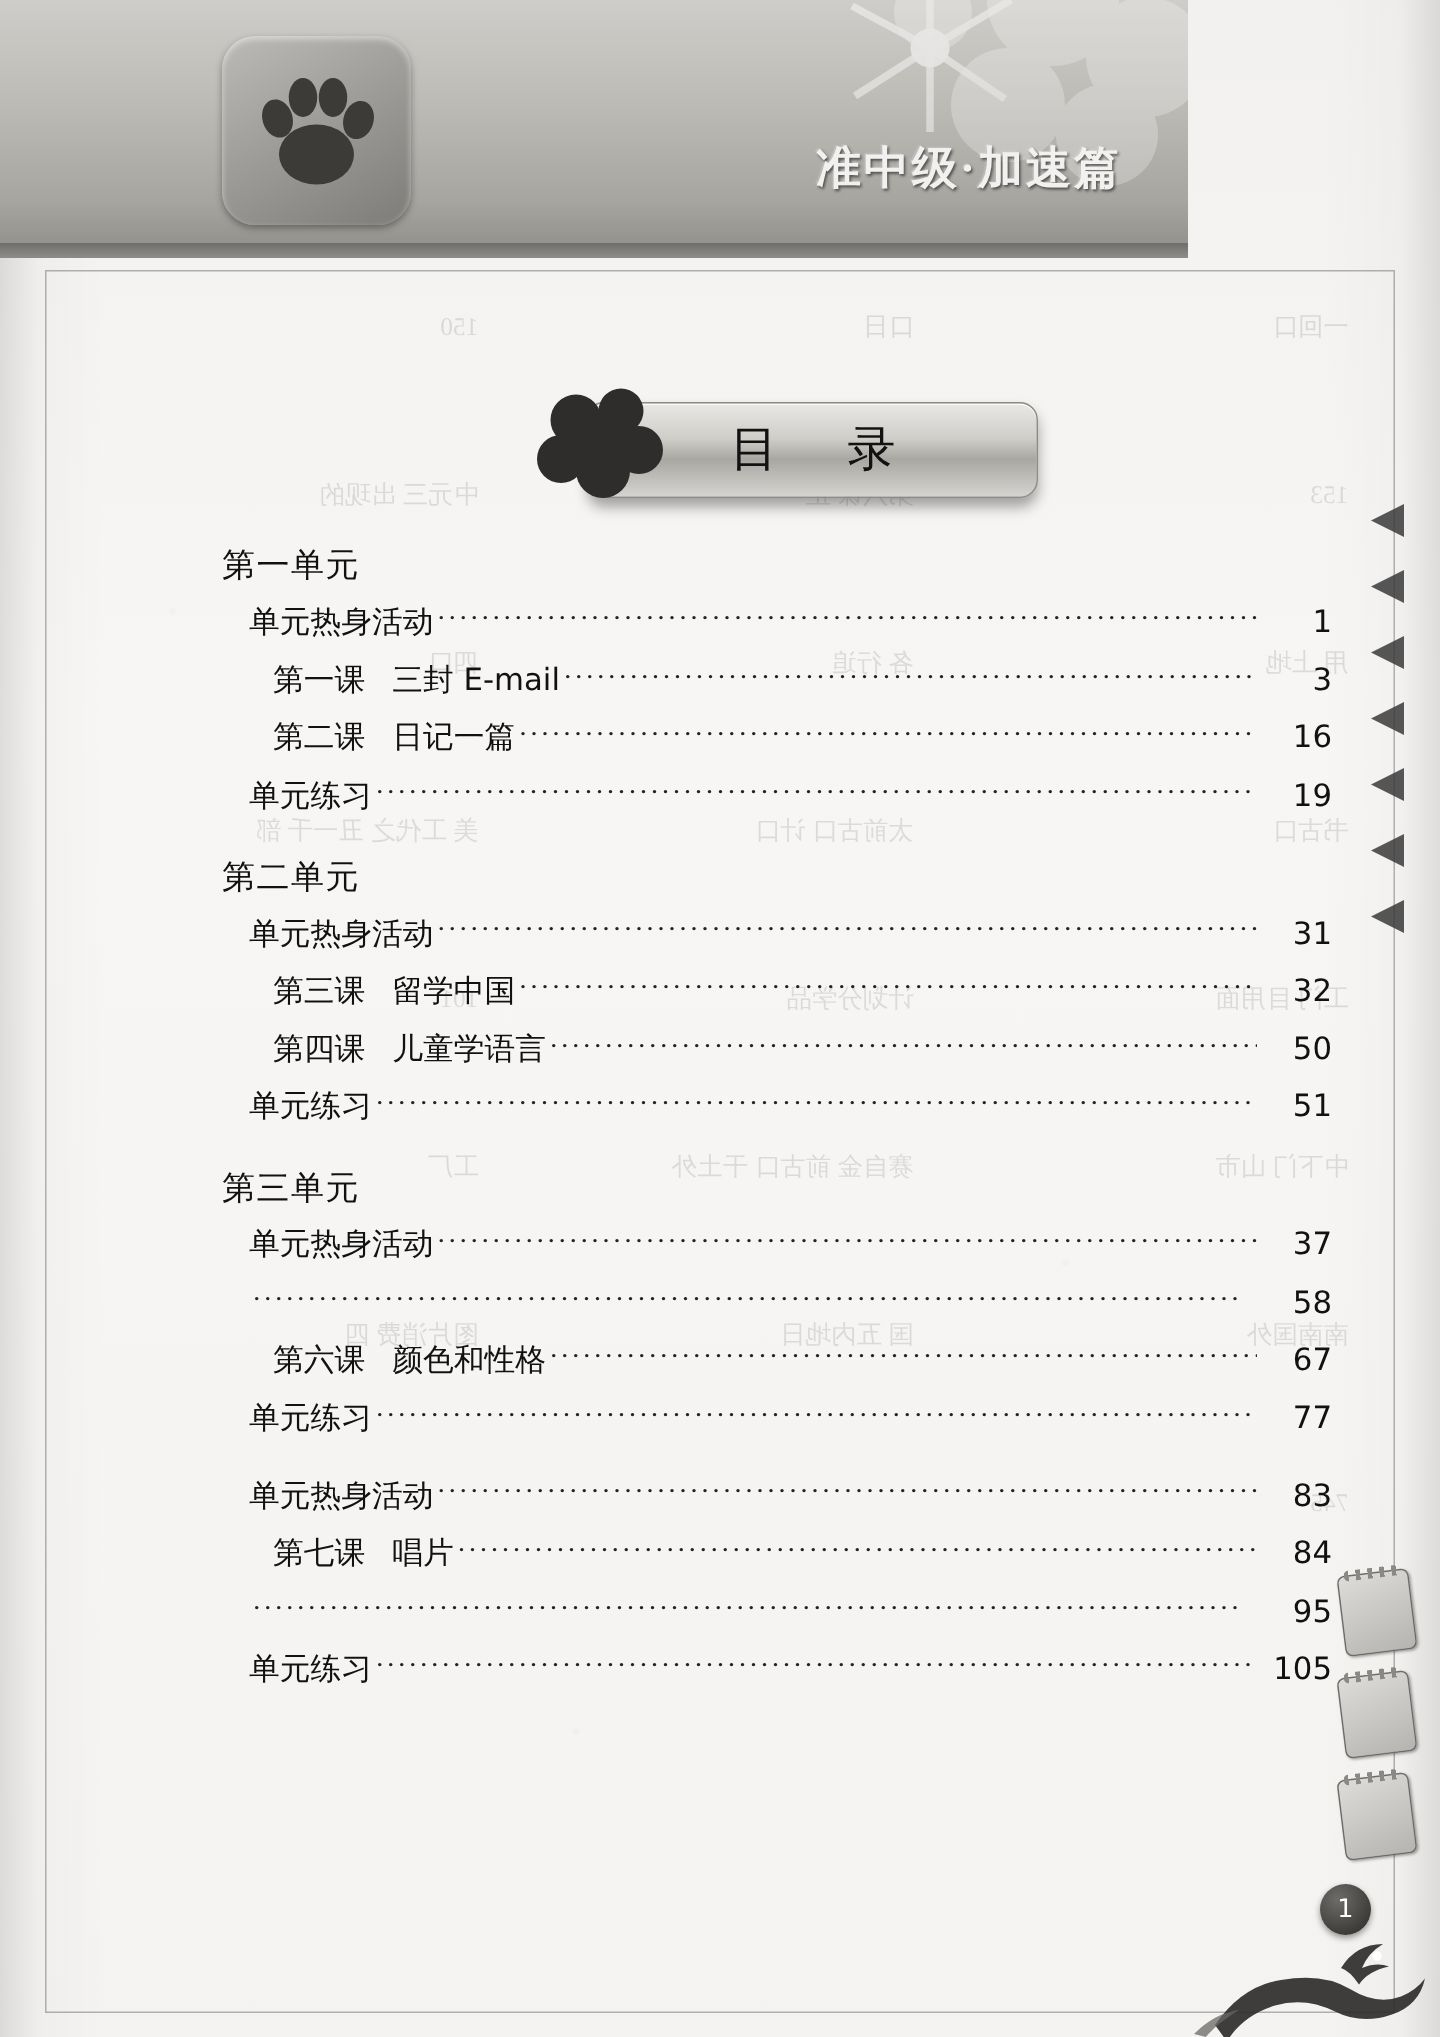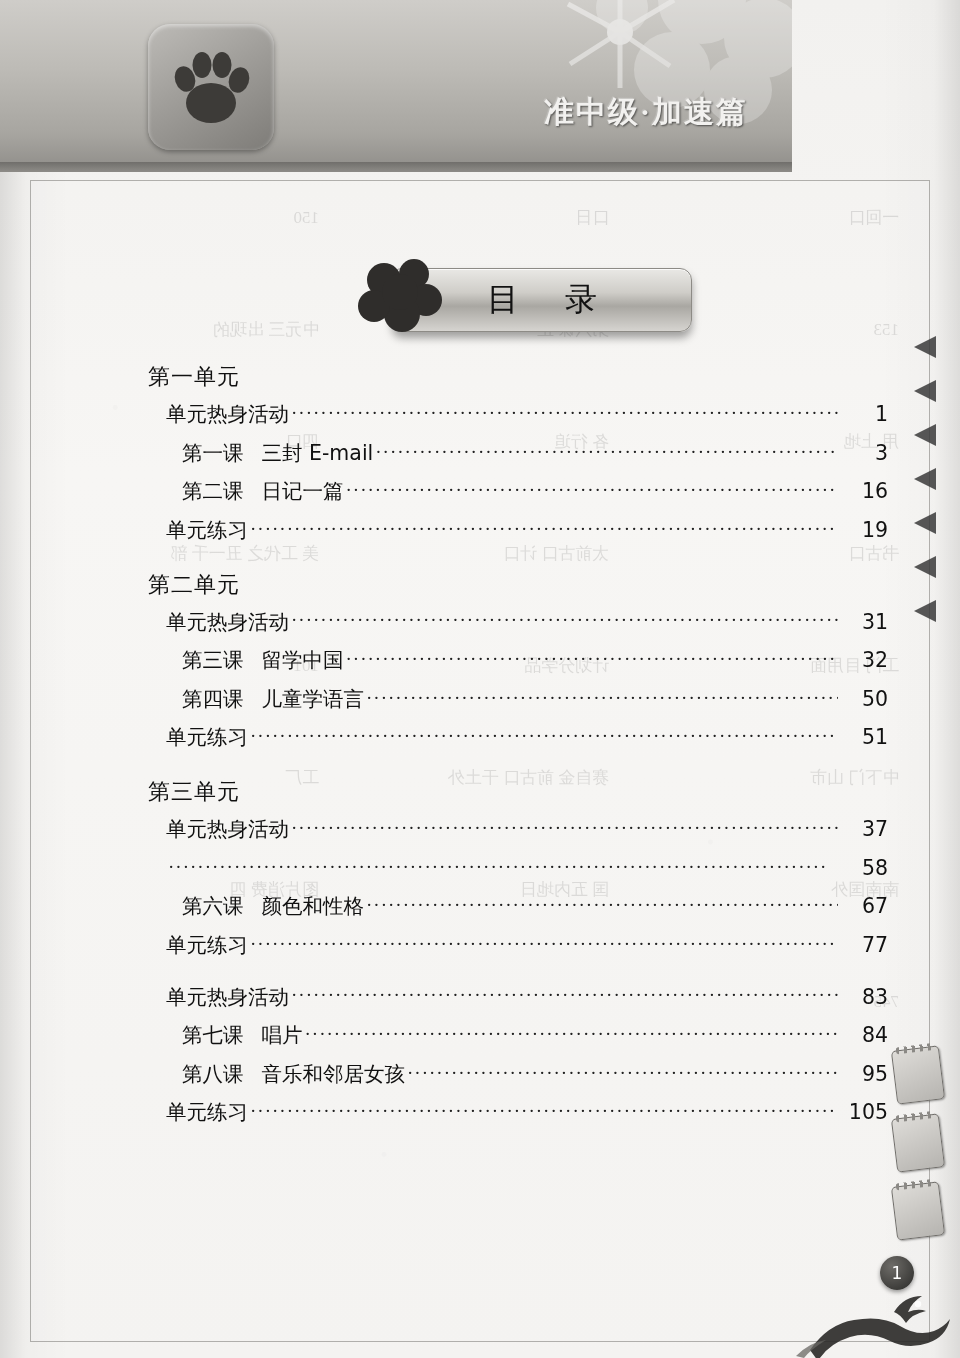--- a/index.html
+++ b/index.html
@@ -417,24 +417,20 @@
         </div>
         <div class="entry">
           <div class="entry-label entry-lesson">
             <span class="lesson-no">第七课</span>
             <span>唱片</span>
           </div>
           <div class="dots">··························································································</div>
           <div class="page-no">84</div>
         </div>
         <div class="entry">
-          <div class="entry-label entry-lesson">
-            <span class="lesson-no">第八课</span>
-            <span>音乐和邻居女孩</span>
-          </div>
           <div class="dots">··························································································</div>
           <div class="page-no">95</div>
         </div>
         <div class="entry">
           <div class="entry-label">单元练习</div>
           <div class="dots">··························································································</div>
           <div class="page-no">105</div>
         </div>
       </div>
     </div>

